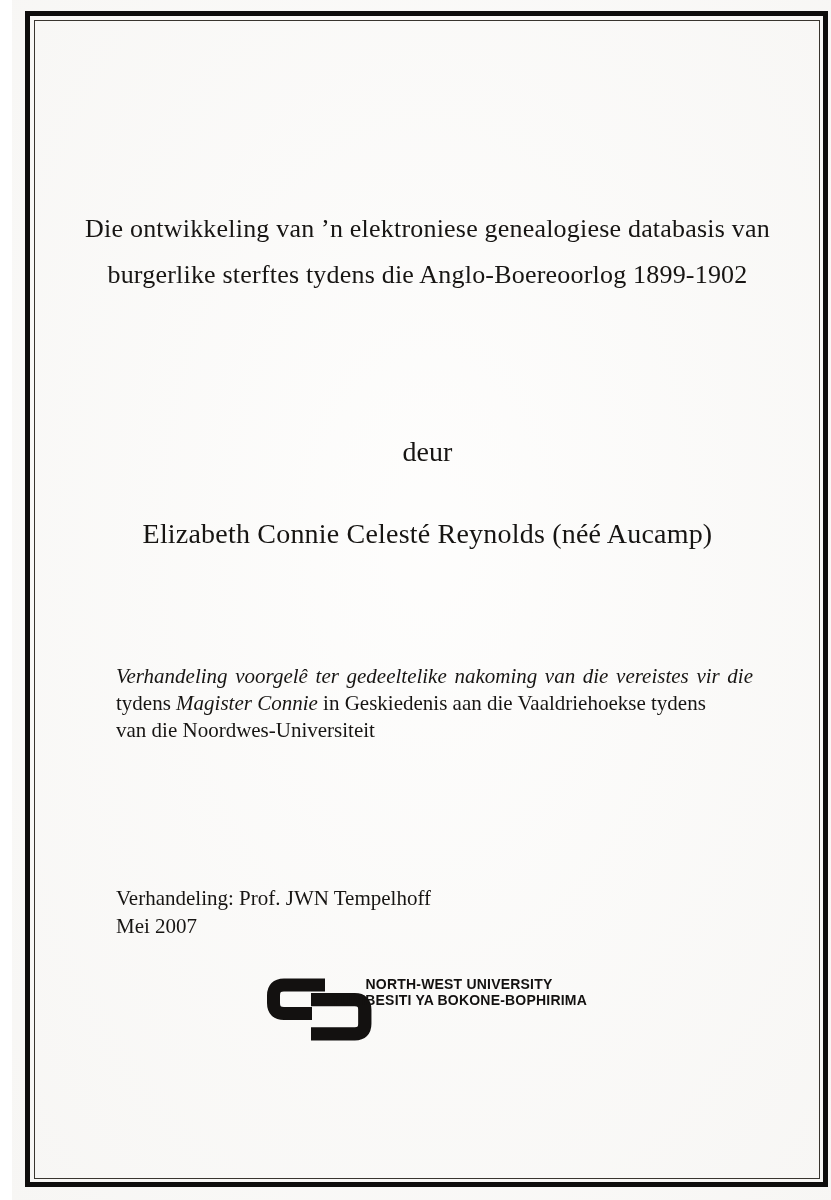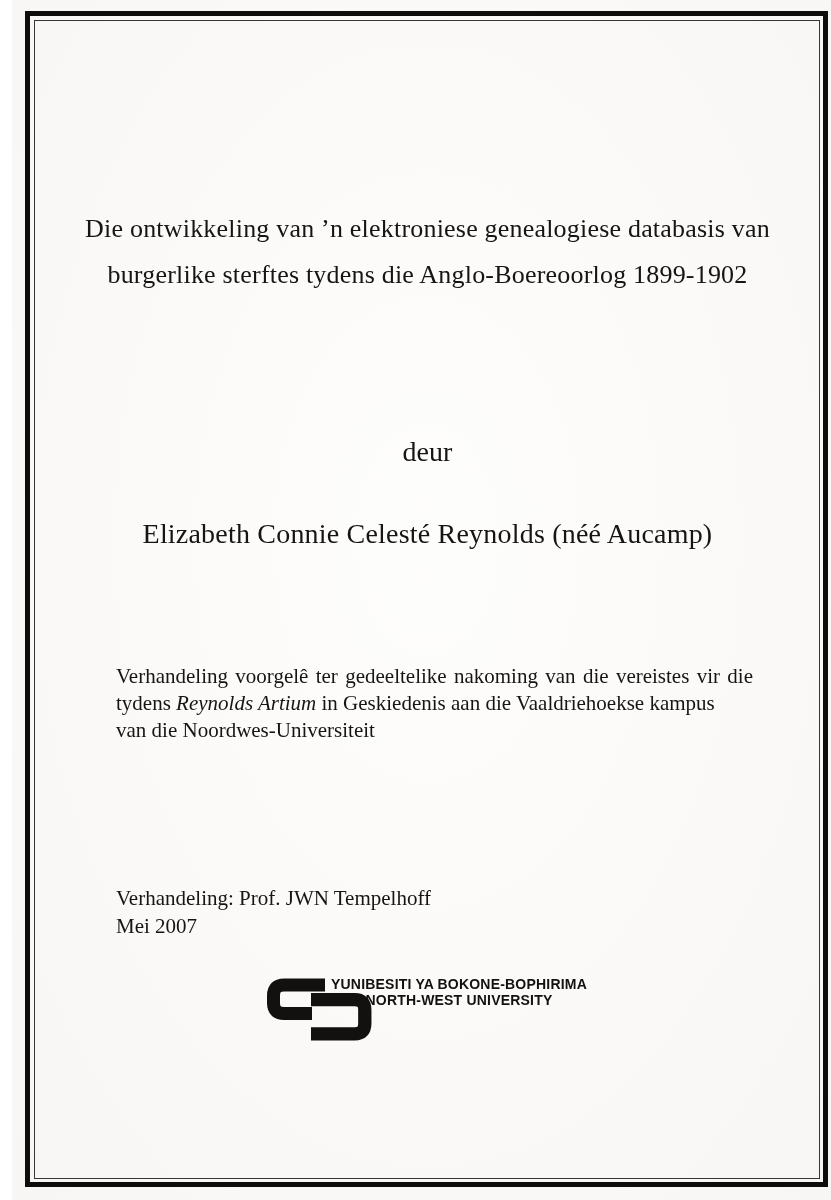--- a/index.html
+++ b/index.html
@@ -56,20 +56,21 @@
   .declaration {
     position: absolute;
     top: 663px; left: 104px;
     width: 637px;
     font-size: 21px;
     line-height: 27px;
   }
   .declaration .justified {
     text-align: justify;
     text-align-last: justify;
+    font-style: italic;
   }
   .declaration .degree {
     font-style: italic;
   }
   .supervisor-block {
     position: absolute;
     top: 884px; left: 104px;
     font-size: 21px;
     line-height: 28px;
   }
@@ -108,33 +109,33 @@
     <div>Die ontwikkeling van ’n elektroniese genealogiese databasis van</div>
     <div>burgerlike sterftes tydens die Anglo-Boereoorlog 1899-1902</div>
   </div>
 
   <div class="byline">deur</div>
 
   <div class="author">Elizabeth Connie Celesté Reynolds (néé Aucamp)</div>
 
   <div class="declaration">
     <div class="justified">Verhandeling voorgelê ter gedeeltelike nakoming van die vereistes vir die</div>
-    <div><span>tydens </span><span class="degree">Reynolds Artium</span><span> in Geskiedenis aan die Vaaldriehoekse kampus</span></div>
+    <div><span>tydens </span><span class="degree">Magister Connie</span><span> in Geskiedenis aan die Vaaldriehoekse tydens</span></div>
     <div>van die Noordwes-Universiteit</div>
   </div>
 
   <div class="supervisor-block">
     <div>Verhandeling: Prof. JWN Tempelhoff</div>
     <div>Mei 2007</div>
   </div>
 
   <div class="logo">
     <svg class="logo-mark" width="108" height="66" viewBox="0 0 108 66" aria-hidden="true">
       <path d="M60 10 H19 Q8.5 10 8.5 20.5 V28 Q8.5 38.5 19 38.5 H47" fill="none" stroke="#131110" stroke-width="13"></path>
       <path d="M46 24.7 H89.8 Q99.8 24.7 99.8 34.7 V48.8 Q99.8 58.8 89.8 58.8 H46" fill="none" stroke="#131110" stroke-width="13.3"></path>
     </svg>
     <div class="logo-text">
+      <div>NORTH-WEST UNIVERSITY</div>
       <div>YUNIBESITI YA BOKONE-BOPHIRIMA</div>
-      <div>NORTH-WEST UNIVERSITY</div>
     </div>
   </div>
 
 </div>
 
 </body></html>

